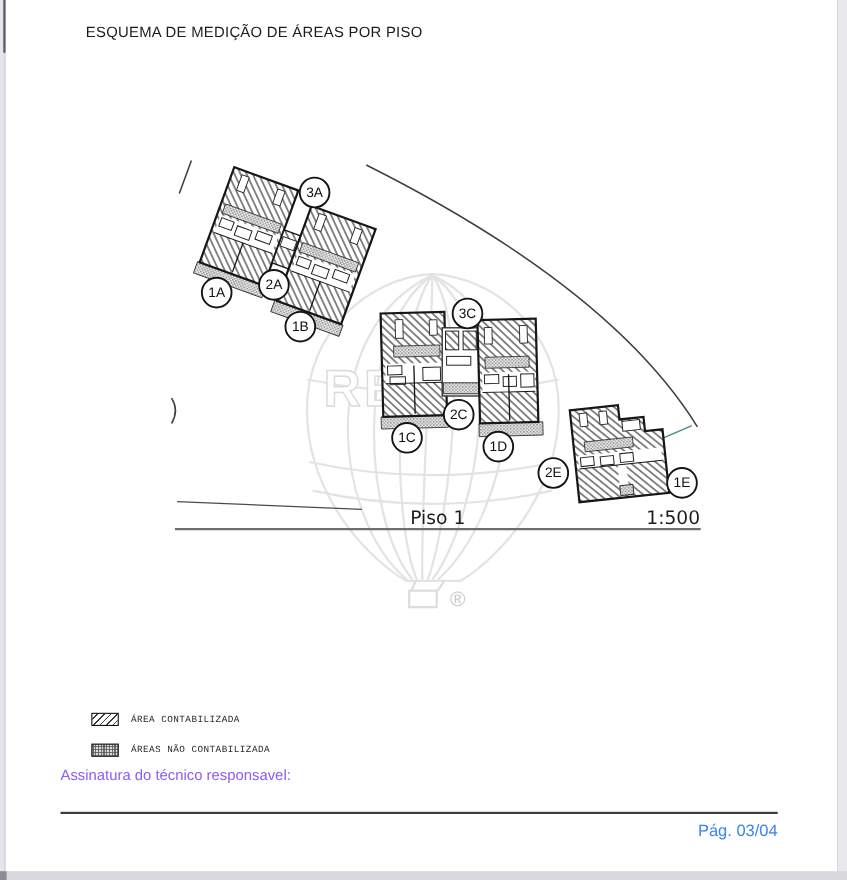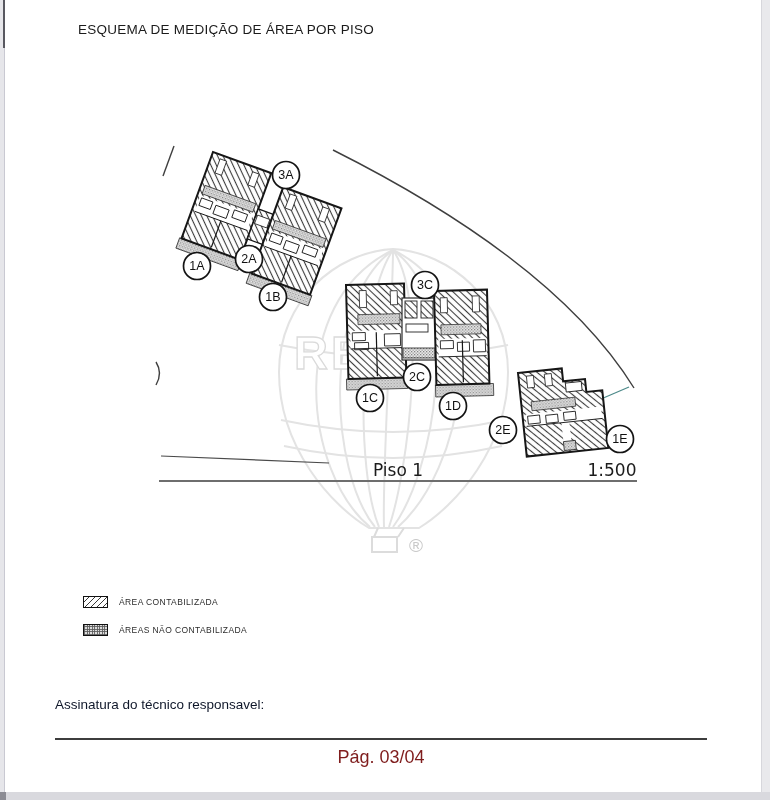--- a/index.html
+++ b/index.html
@@ -1,45 +1,45 @@
 <!DOCTYPE html>
 <html><head>
 <meta charset="utf-8">
 <style>
   html,body{margin:0;padding:0;background:#ffffff;}
   body{width:770px;height:800px;position:relative;overflow:hidden;
        font-family:"Liberation Sans",sans-serif;color:#1b1b1b;}
   .page-title{position:absolute;left:78px;top:22px;font-size:13.5px;
        letter-spacing:.25px;color:#1b1b1b;white-space:nowrap;}
   svg.plan{position:absolute;left:0;top:0;}
-  .legend{position:absolute;left:83px;top:596px;}
+  .legend{position:absolute;left:83px;top:648px;font-family:Liberation Mono, monospace;}
   .legend-row{display:flex;align-items:center;gap:11px;margin-bottom:16px;height:12px;}
   .sw{width:25px;height:12px;border:1px solid #111;box-sizing:border-box;flex:0 0 auto;}
   .sw-hatch{background:repeating-linear-gradient(135deg,#ffffff 0 3px,#3a3a3a 3px 4.2px);}
   .sw-stip{background-color:#dcdcdc;
        background-image:repeating-linear-gradient(0deg,rgba(90,90,90,.85) 0 1px,transparent 1px 2.5px),
                         repeating-linear-gradient(90deg,rgba(90,90,90,.85) 0 1px,transparent 1px 2.5px);}
   .legend-label{font-size:8.5px;letter-spacing:.4px;color:#2b2b2b;white-space:nowrap;}
-  .signature{position:absolute;left:55px;top:697px;font-size:13.5px;color:#0f172a;}
+  .signature{position:absolute;left:55px;top:697px;font-size:13.5px;color:#8b5cf6;}
   .footer-rule{position:absolute;left:55px;top:738px;width:652px;height:0;
        border-top:2px solid #3d3d3d;}
-  .page-number{position:absolute;left:55px;top:747px;width:652px;text-align:center;
-       font-size:18px;color:#7f1d1d;}
+  .page-number{position:absolute;left:55px;top:747px;width:652px;text-align:right;
+       font-size:15px;color:#3b82f6;}
   .edge-left{position:absolute;left:0;top:0;width:4px;height:800px;background:#e6e6ea;
        border-right:1px solid #c9c9d2;}
   .edge-left-dark{position:absolute;left:3px;top:0;width:2px;height:48px;background:#585860;}
   .edge-right{position:absolute;right:0;top:0;width:8px;height:800px;background:#e9e9ec;
        border-left:1px solid #d7d7dc;}
   .edge-bottom{position:absolute;left:0;bottom:0;width:770px;height:8px;background:#d9d9de;}
   .edge-corner{position:absolute;left:0;bottom:0;width:6px;height:8px;background:#8c8c94;}
 </style>
 </head>
 <body>
 
-<div class="page-title">ESQUEMA DE MEDIÇÃO DE ÁREA POR PISO</div>
+<div class="page-title">ESQUEMA DE MEDIÇÃO DE ÁREAS POR PISO</div>
 
 <svg class="plan" width="770" height="800" viewBox="0 0 770 800" xmlns="http://www.w3.org/2000/svg" xmlns:xlink="http://www.w3.org/1999/xlink">
   <defs>
     <pattern id="hatch" width="5" height="5" patternUnits="userSpaceOnUse" patternTransform="rotate(-45)">
       <rect width="5" height="5" fill="#ffffff"></rect>
       <line x1="2.5" y1="0" x2="2.5" y2="5" stroke="#3c3c3c" stroke-width="1.1"></line>
     </pattern>
     <pattern id="stip" width="3" height="3" patternUnits="userSpaceOnUse">
       <rect width="3" height="3" fill="#e9e9e9"></rect>
       <rect width="1.3" height="1.3" fill="#858585"></rect>

